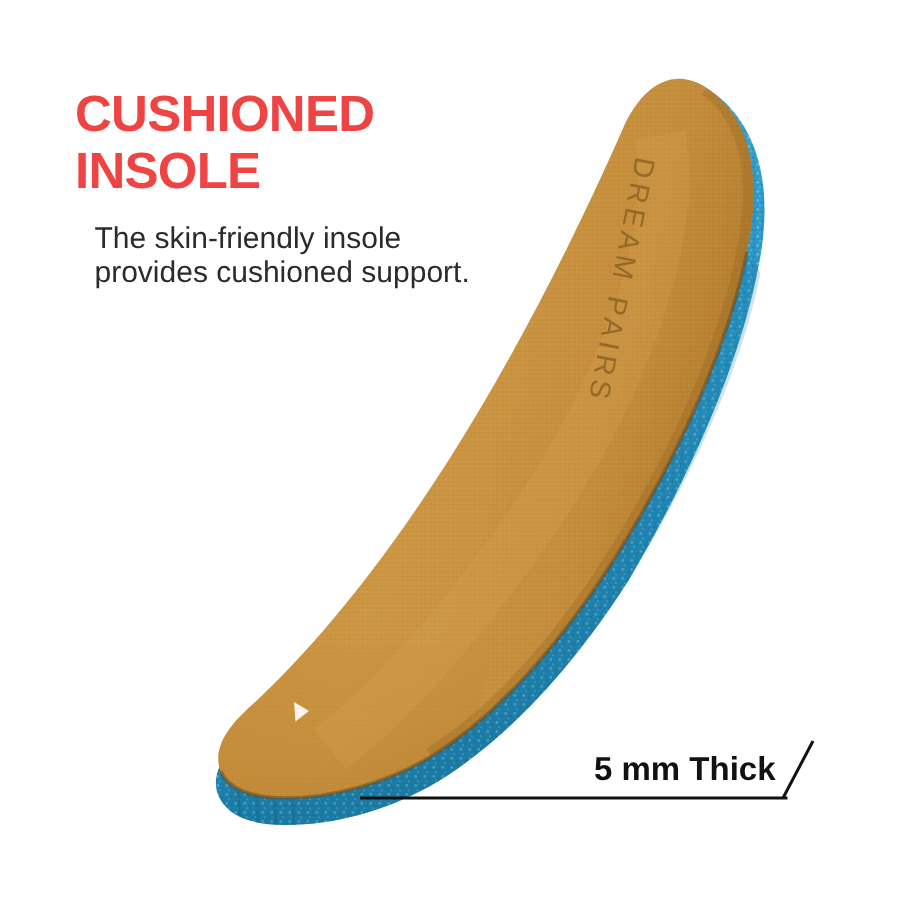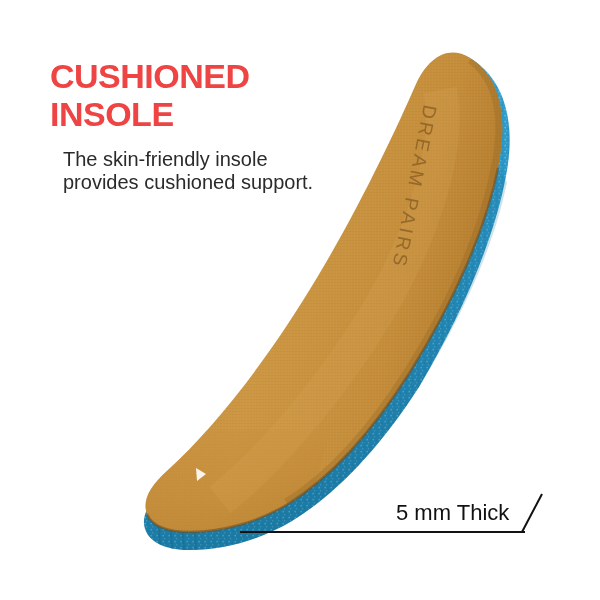--- a/index.html
+++ b/index.html
@@ -41,21 +41,21 @@
     white-space: pre-line;
     margin-left: 12px;
   }
 
   
   .callout-label {
     position: absolute;
     left: 396px;
     top: 500px;
     font-size: 22px;
-    font-weight: normal;
+    font-weight: bold;
     color: #111111;
     letter-spacing: 0px;
     white-space: nowrap;
   }
   .callout-rule {
     position: absolute;
     left: 240px;
     top: 531px;
     width: 285px;
     height: 2px;

